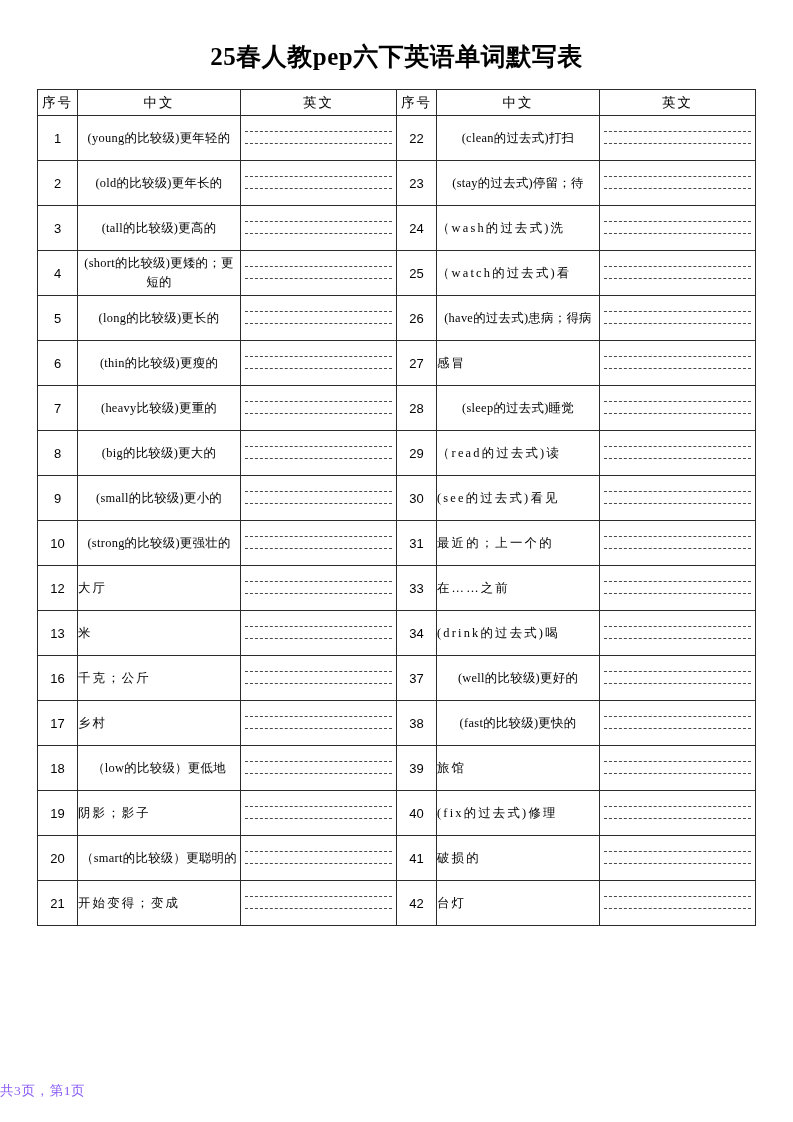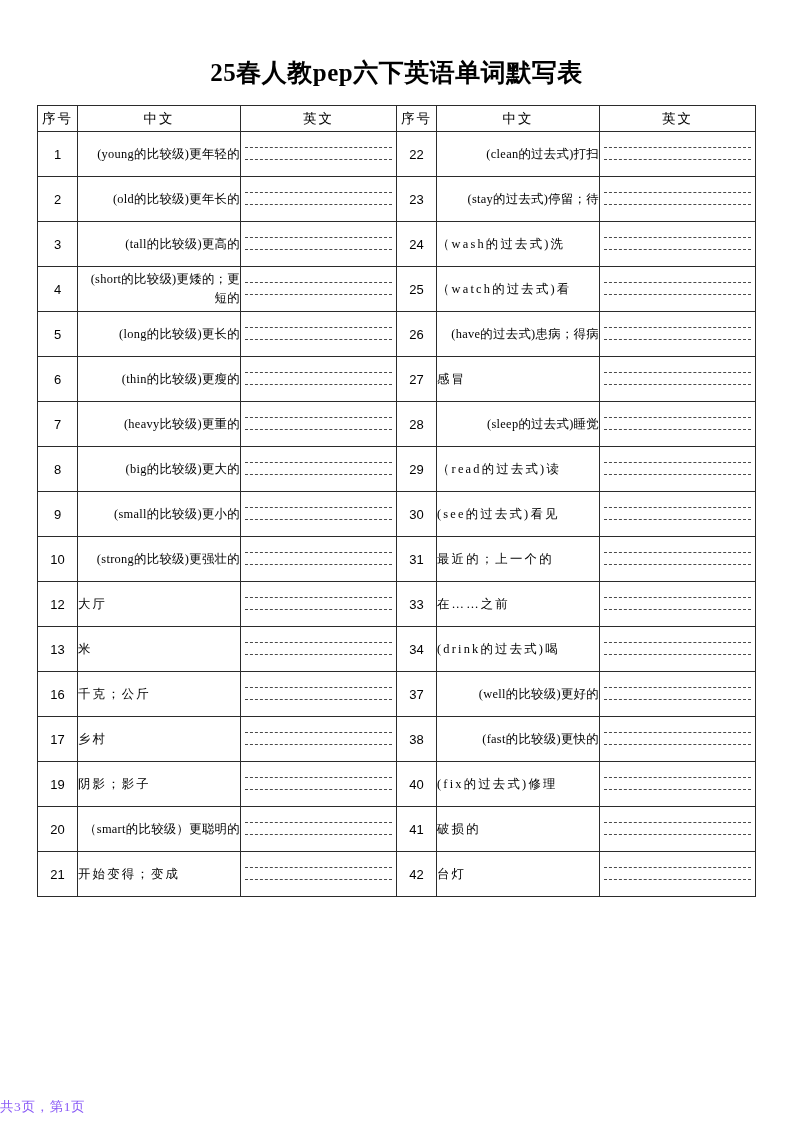--- a/index.html
+++ b/index.html
@@ -23,21 +23,21 @@
     padding: 0;
     position: relative;
   }
 
   .doc-title {
     text-align: center;
     font-family: "Liberation Serif", "DejaVu Serif", serif;
     font-size: 25px;
     font-weight: 700;
     letter-spacing: 0.5px;
-    margin: 16px;
+    margin: 0;
     padding-top: 40px;
     padding-bottom: 10px;
     color: #000;
     white-space: nowrap;
   }
 
   .table-wrap {
     position: absolute;
     left: 37px;
     top: 89px;
@@ -84,21 +84,21 @@
   td.cn-cell {
     font-size: 12.4px;
     line-height: 19px;
     color: #000;
     padding: 2px 3px 2px 4px;
     font-family: "Liberation Serif", "DejaVu Serif", serif;
     letter-spacing: 0.3px;
     word-break: break-all;
   }
   td.cn-cell.center { letter-spacing: 2.2px; }
-  td.cn-cell.left   { text-align: right; }
+  td.cn-cell.left   { text-align: center; }
 
   
   td.en-cell {
     padding: 0;
     position: relative;
   }
   .lines {
     position: relative;
     width: 100%;
     height: 100%;
@@ -401,20 +401,38 @@
             <td class="no-cell">38</td>
             <td class="cn-cell left">(fast的比较级)更快的</td>
             <td class="en-cell">
               <div class="lines">
                 <div class="dash-line"></div>
                 <div class="dash-line"></div>
               </div>
             </td>
           </tr>
           <tr>
+            <td class="no-cell">18</td>
+            <td class="cn-cell left">（low的比较级）更低地</td>
+            <td class="en-cell">
+              <div class="lines">
+                <div class="dash-line"></div>
+                <div class="dash-line"></div>
+              </div>
+            </td>
+            <td class="no-cell">39</td>
+            <td class="cn-cell center">旅馆</td>
+            <td class="en-cell">
+              <div class="lines">
+                <div class="dash-line"></div>
+                <div class="dash-line"></div>
+              </div>
+            </td>
+          </tr>
+          <tr>
             <td class="no-cell">19</td>
             <td class="cn-cell center">阴影；影子</td>
             <td class="en-cell">
               <div class="lines">
                 <div class="dash-line"></div>
                 <div class="dash-line"></div>
               </div>
             </td>
             <td class="no-cell">40</td>
             <td class="cn-cell center">(fix的过去式)修理</td>

